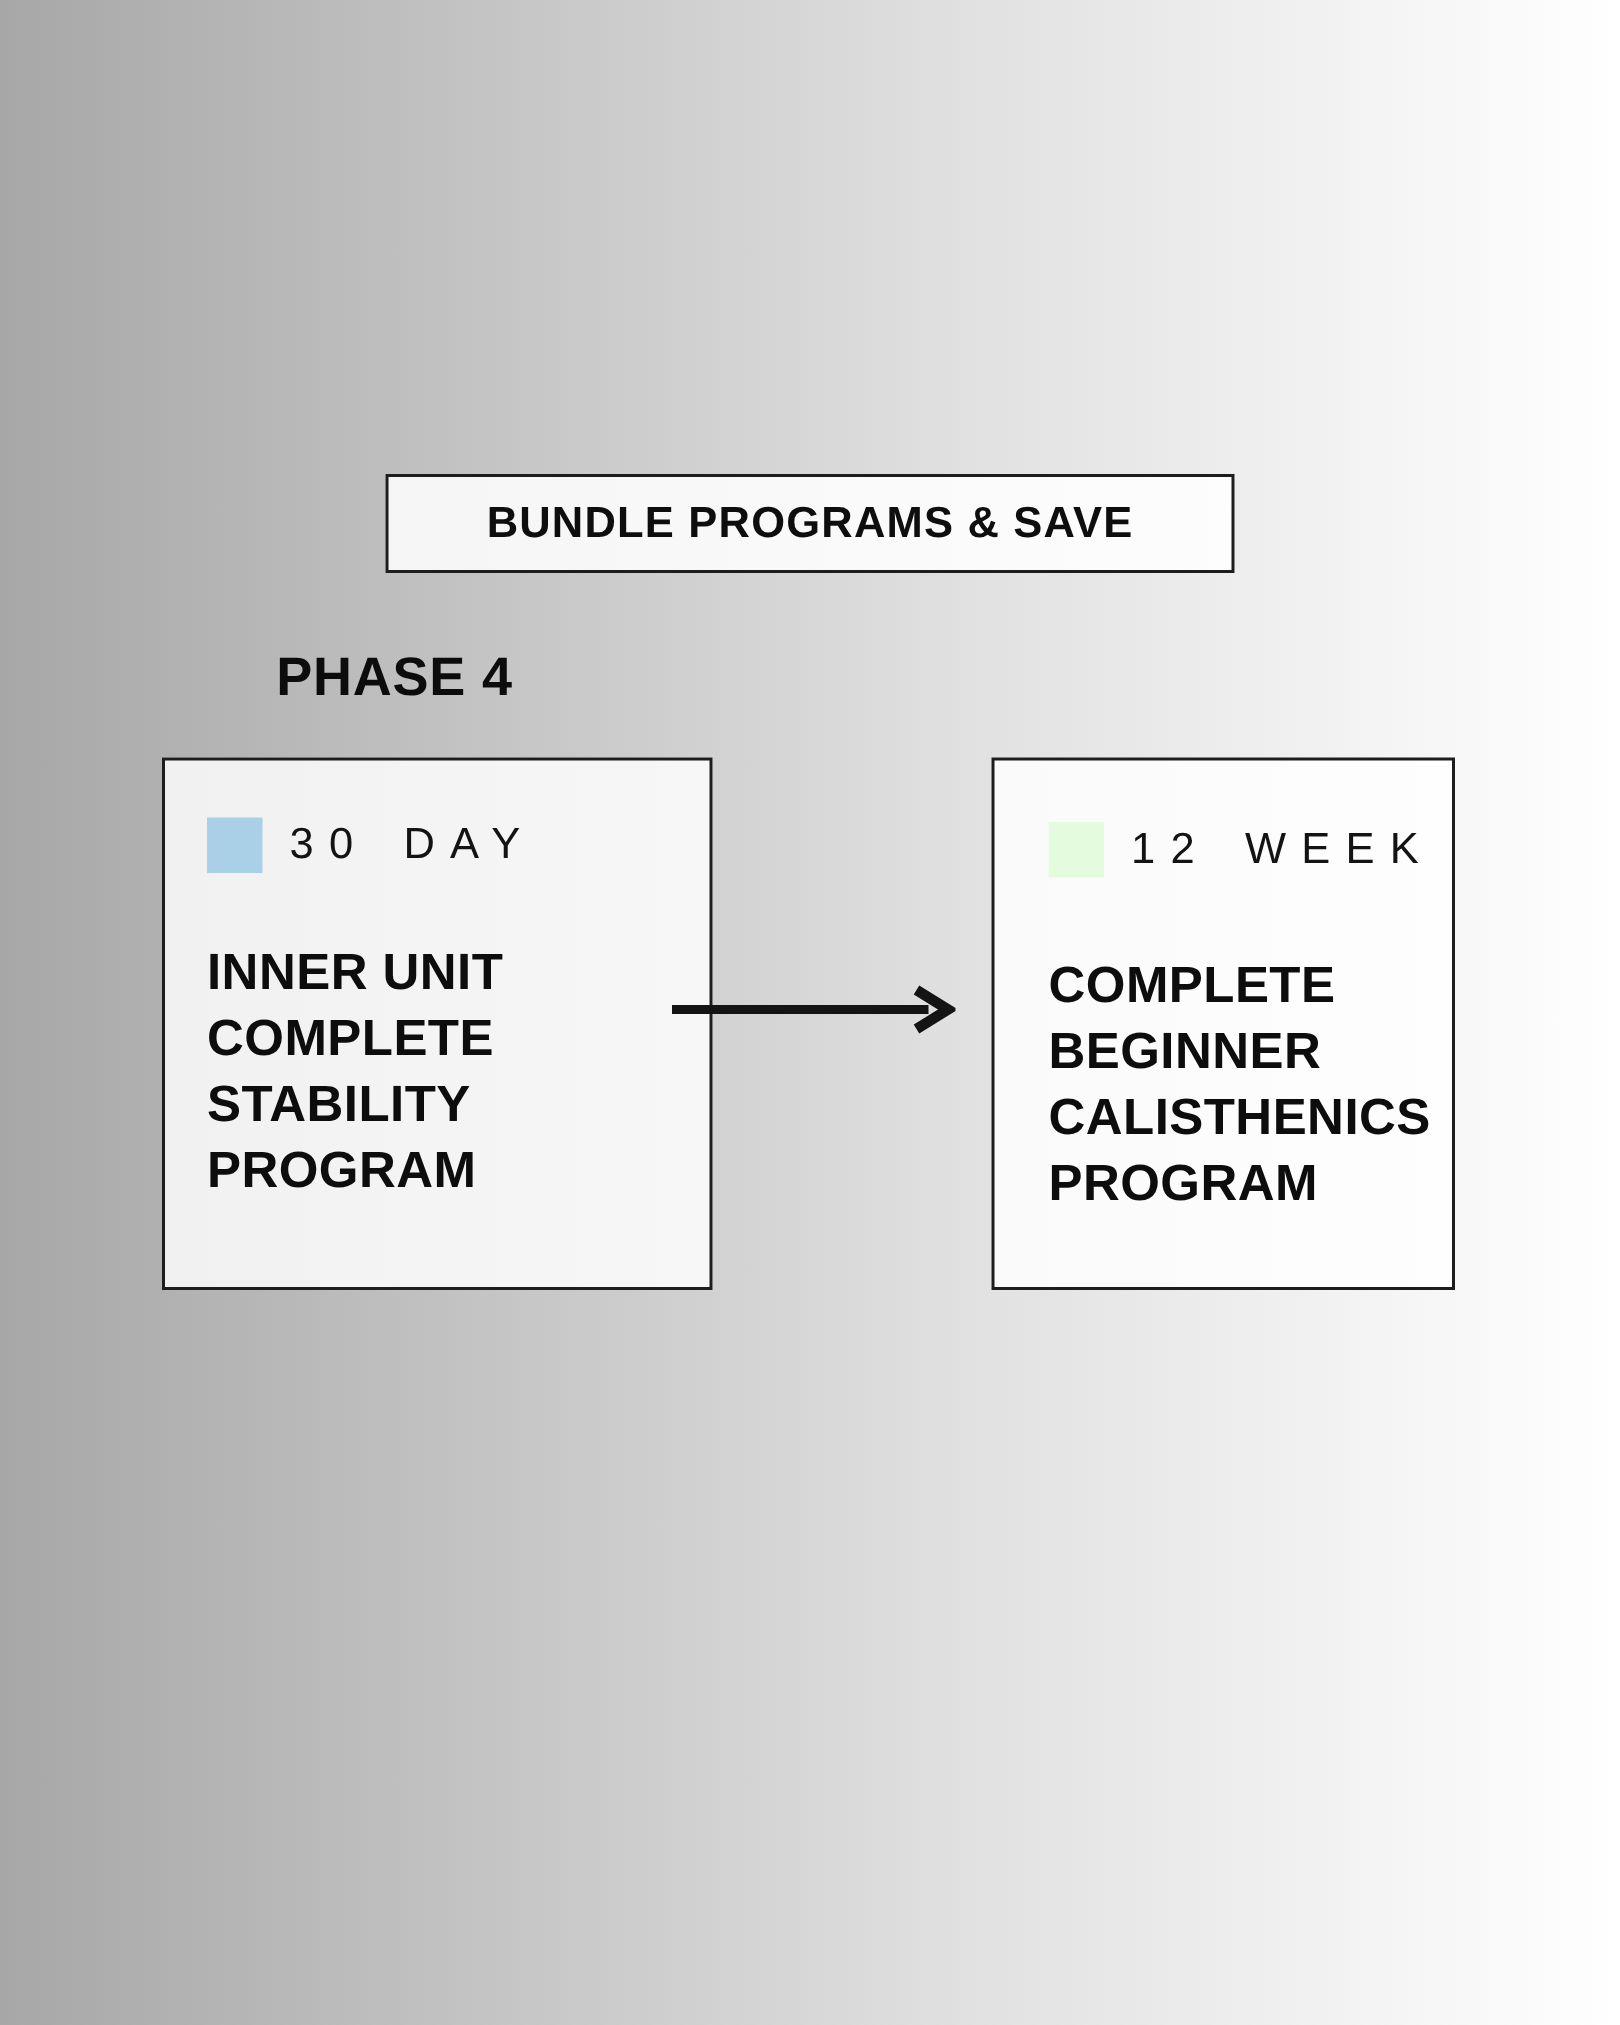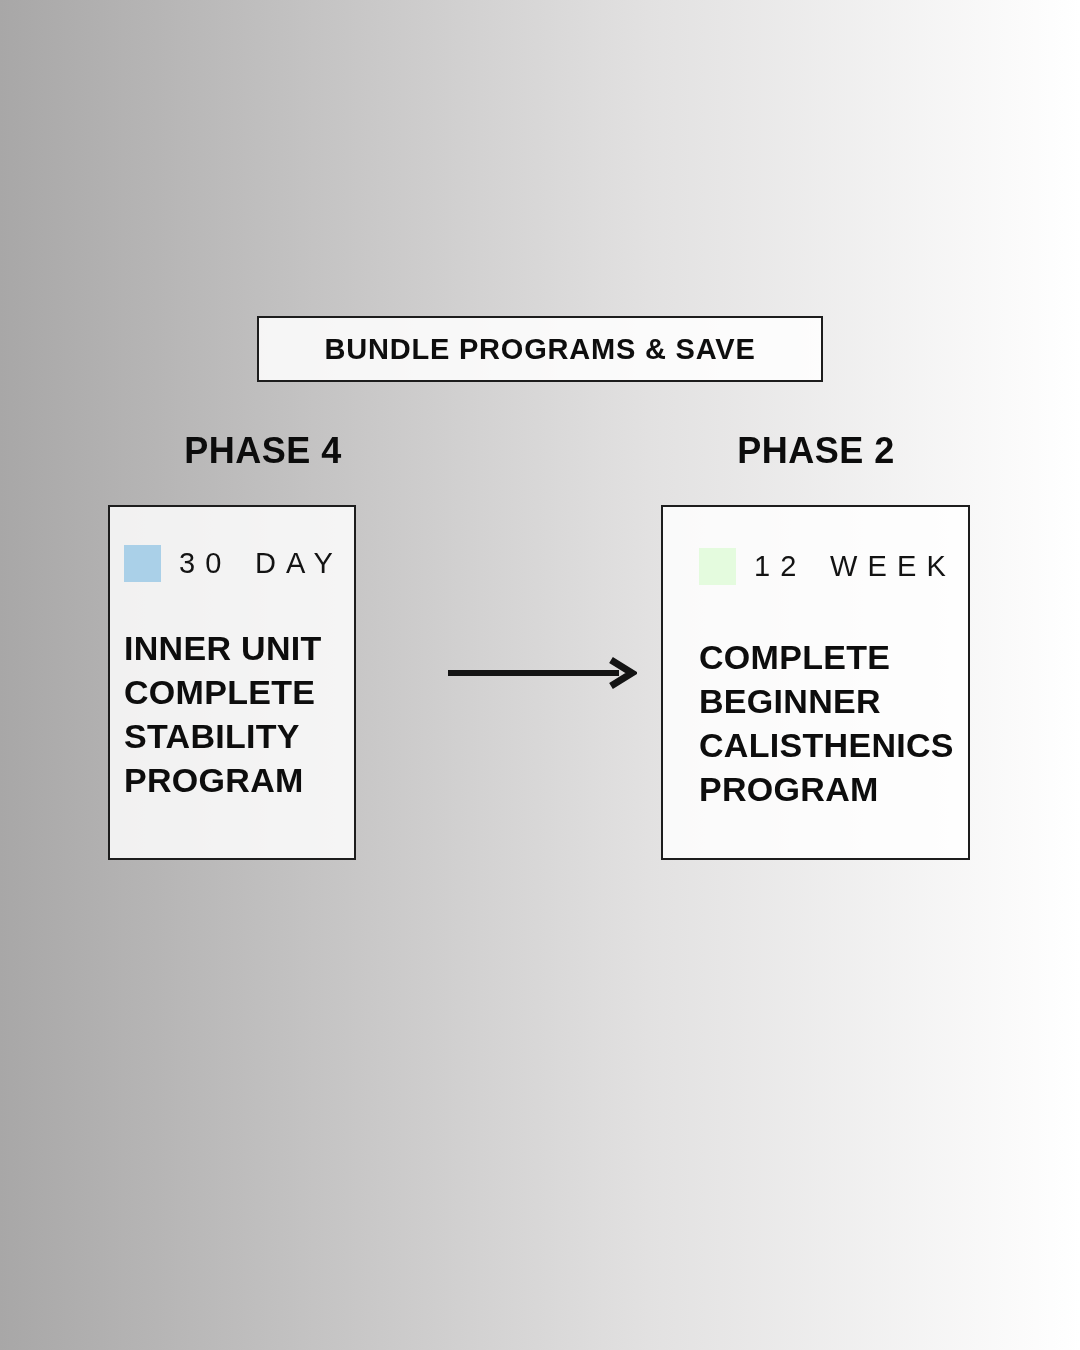--- a/index.html
+++ b/index.html
@@ -53,22 +53,22 @@
   .phase-card {
     position: absolute;
     top: 505px;
     height: 355px;
     border: 2px solid #1d1d1d;
     background: rgba(255, 255, 255, 0.82);
     box-sizing: border-box;
   }
   .phase-card.p1 {
     left: 108px;
-    width: 248px;
-    padding: 38px 24px 0 14px;
+    width: 367px;
+    padding: 38px 24px 0 28px;
   }
   .phase-card.p2 {
     left: 661px;
     width: 309px;
     padding: 41px 16px 0 36px;
   }
   .duration-row {
     display: flex;
     align-items: center;
   }
@@ -108,21 +108,20 @@
 <body>
 
 <div class="poster">
 
   <div class="banner">
     <span class="banner-label">BUNDLE PROGRAMS &amp; SAVE</span>
   </div>
 
   <div class="phase-heading p1">PHASE 4</div>
 
-  <div class="phase-heading p2">PHASE 2</div>
 
   <div class="phase-card p1">
     <div class="duration-row">
       <span class="swatch" style="background: rgb(170, 208, 232);"></span>
       <span class="duration-label">30 DAY</span>
     </div>
     <div class="card-title">INNER UNIT
 COMPLETE
 STABILITY
 PROGRAM</div>

